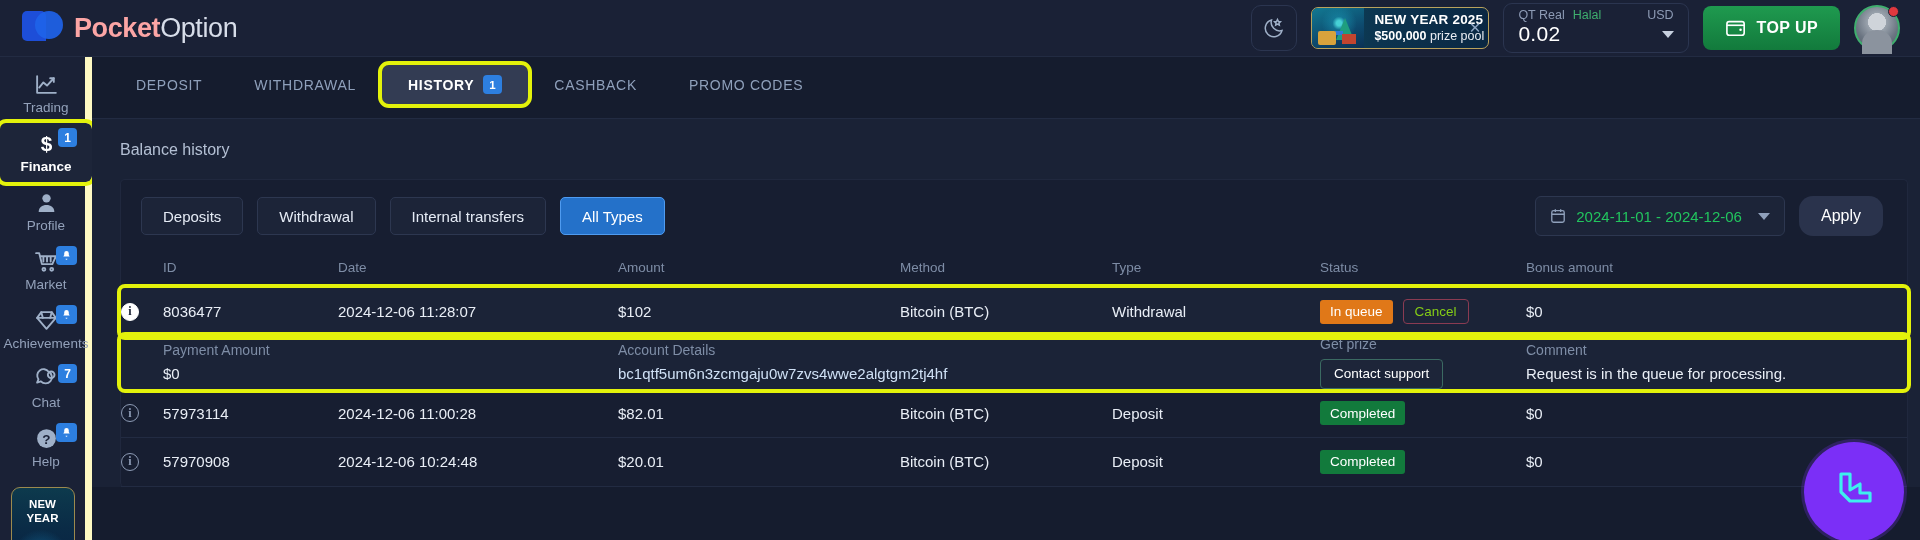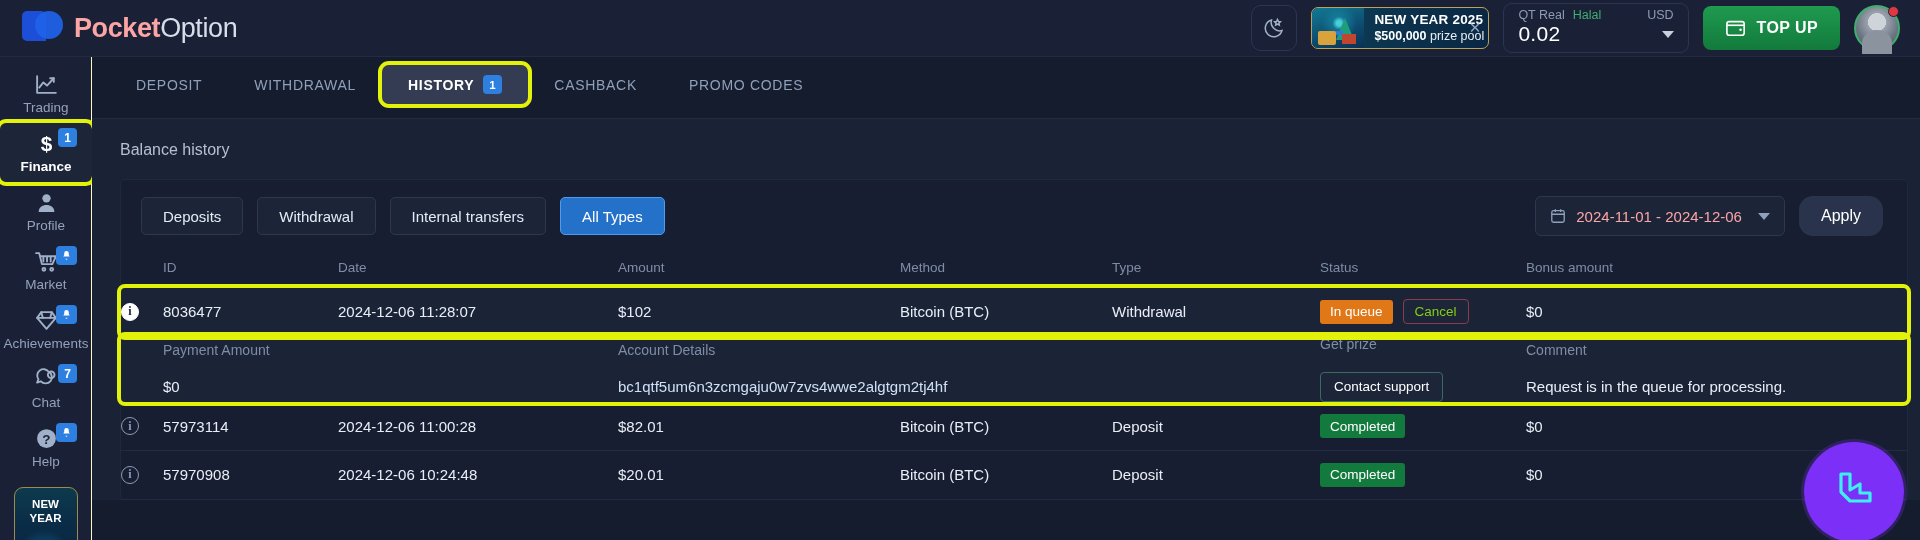--- a/index.html
+++ b/index.html
@@ -99,21 +99,21 @@
   }
   .avatar::after {
     content:""; position:absolute; left:50%; top:54%; transform:translateX(-50%);
     width:30px; height:24px; border-radius: 14px 14px 0 0; background:#8b939e;
   }
   .avatar-dot { position:absolute; right:1px; top:1px; width:11px;height:11px;border-radius:50%;background:#e0383e; border:1.5px solid #1a2136;}
 
   
   .sidebar {
     position: absolute; left: 0; top: 57px; width: 92px; height: 483px;
-    background: #1a2136; border-right: 1px solid #fef9c3;
+    background: #1a2136; border-right: 7px solid #fef9c3;
     padding-top: 7px;
   }
   .nav-item {
     position: relative; width: 92px; height: 59px;
     display: flex; flex-direction: column; align-items: center; justify-content: center;
     gap: 3px; cursor: pointer;
   }
   .nav-label { font-size: 13.5px; color: #93a1ba; }
   .nav-item.active .nav-label { color: #ffffff; font-weight: 700; }
   .nav-item.active { background: #202a42; }
@@ -187,21 +187,21 @@
     height: 38px; padding: 0 21px; margin-right: 14px;
     border-radius: 5px; border: 1px solid #2d3750; background: #1c2438;
     color: #e5ebf5; font-size: 15px; display: flex; align-items: center; cursor: pointer;
   }
   .chip.sel { background: #2471c9; border-color: #4f9bf0; color: #ffffff; }
   .filter-right { margin-left: auto; display: flex; align-items: center; gap: 14px; }
   .daterange {
     height: 40px; padding: 0 14px; border-radius: 6px;
     border: 1px solid #2d3750; background: #1c2438;
     display: flex; align-items: center; gap: 10px;
-    color: #fca5a5; font-size: 15px; cursor: pointer;
+    color: #22c55e; font-size: 15px; cursor: pointer;
   }
   .apply-btn {
     height: 40px; padding: 0 22px; border-radius: 14px;
     background: #2a334c; color: #ffffff; font-size: 16px;
     display: flex; align-items: center; cursor: pointer; border: none;
   }
 
   table.hist { width: 100%; border-collapse: collapse; table-layout: fixed; }
   table.hist th {
     text-align: left; font-weight: 400; font-size: 13.5px; color: #7e8da6;
@@ -235,21 +235,21 @@
     display: inline-flex; align-items: center; height: 24px; padding: 0 10px;
     border-radius: 3px; font-size: 13.5px; color: #ffffff;
   }
   .badge.queue { background: #e07818; }
   .badge.done  { background: #127a3c; }
   .cancel-btn {
     display: inline-flex; align-items: center; height: 25px; padding: 0 11px;
     border-radius: 4px; border: 1px solid #8a3b52; background: #1d2539;
     color: #84cc16; font-size: 13.5px; margin-left: 10px; cursor: pointer;
   }
-  .sub-lbl { font-size: 14px; color: #7e8da6; margin-bottom: 20px; }
+  .sub-lbl { font-size: 14px; color: #7e8da6; margin-bottom: 7px; }
   .sub-val { font-size: 15px; color: #e9eef6; }
   .sub-val.link { color: #cfe0f5; }
   .support-btn {
     display: inline-flex; align-items: center; height: 30px; padding: 0 13px;
     border-radius: 4px; border: 1px solid #3b6a62; background: #1d2539;
     color: #ffffff; font-size: 13.5px; cursor: pointer;
   }
   .sub-cell { padding-bottom: 18px; vertical-align: top; }
 
   .fab {

